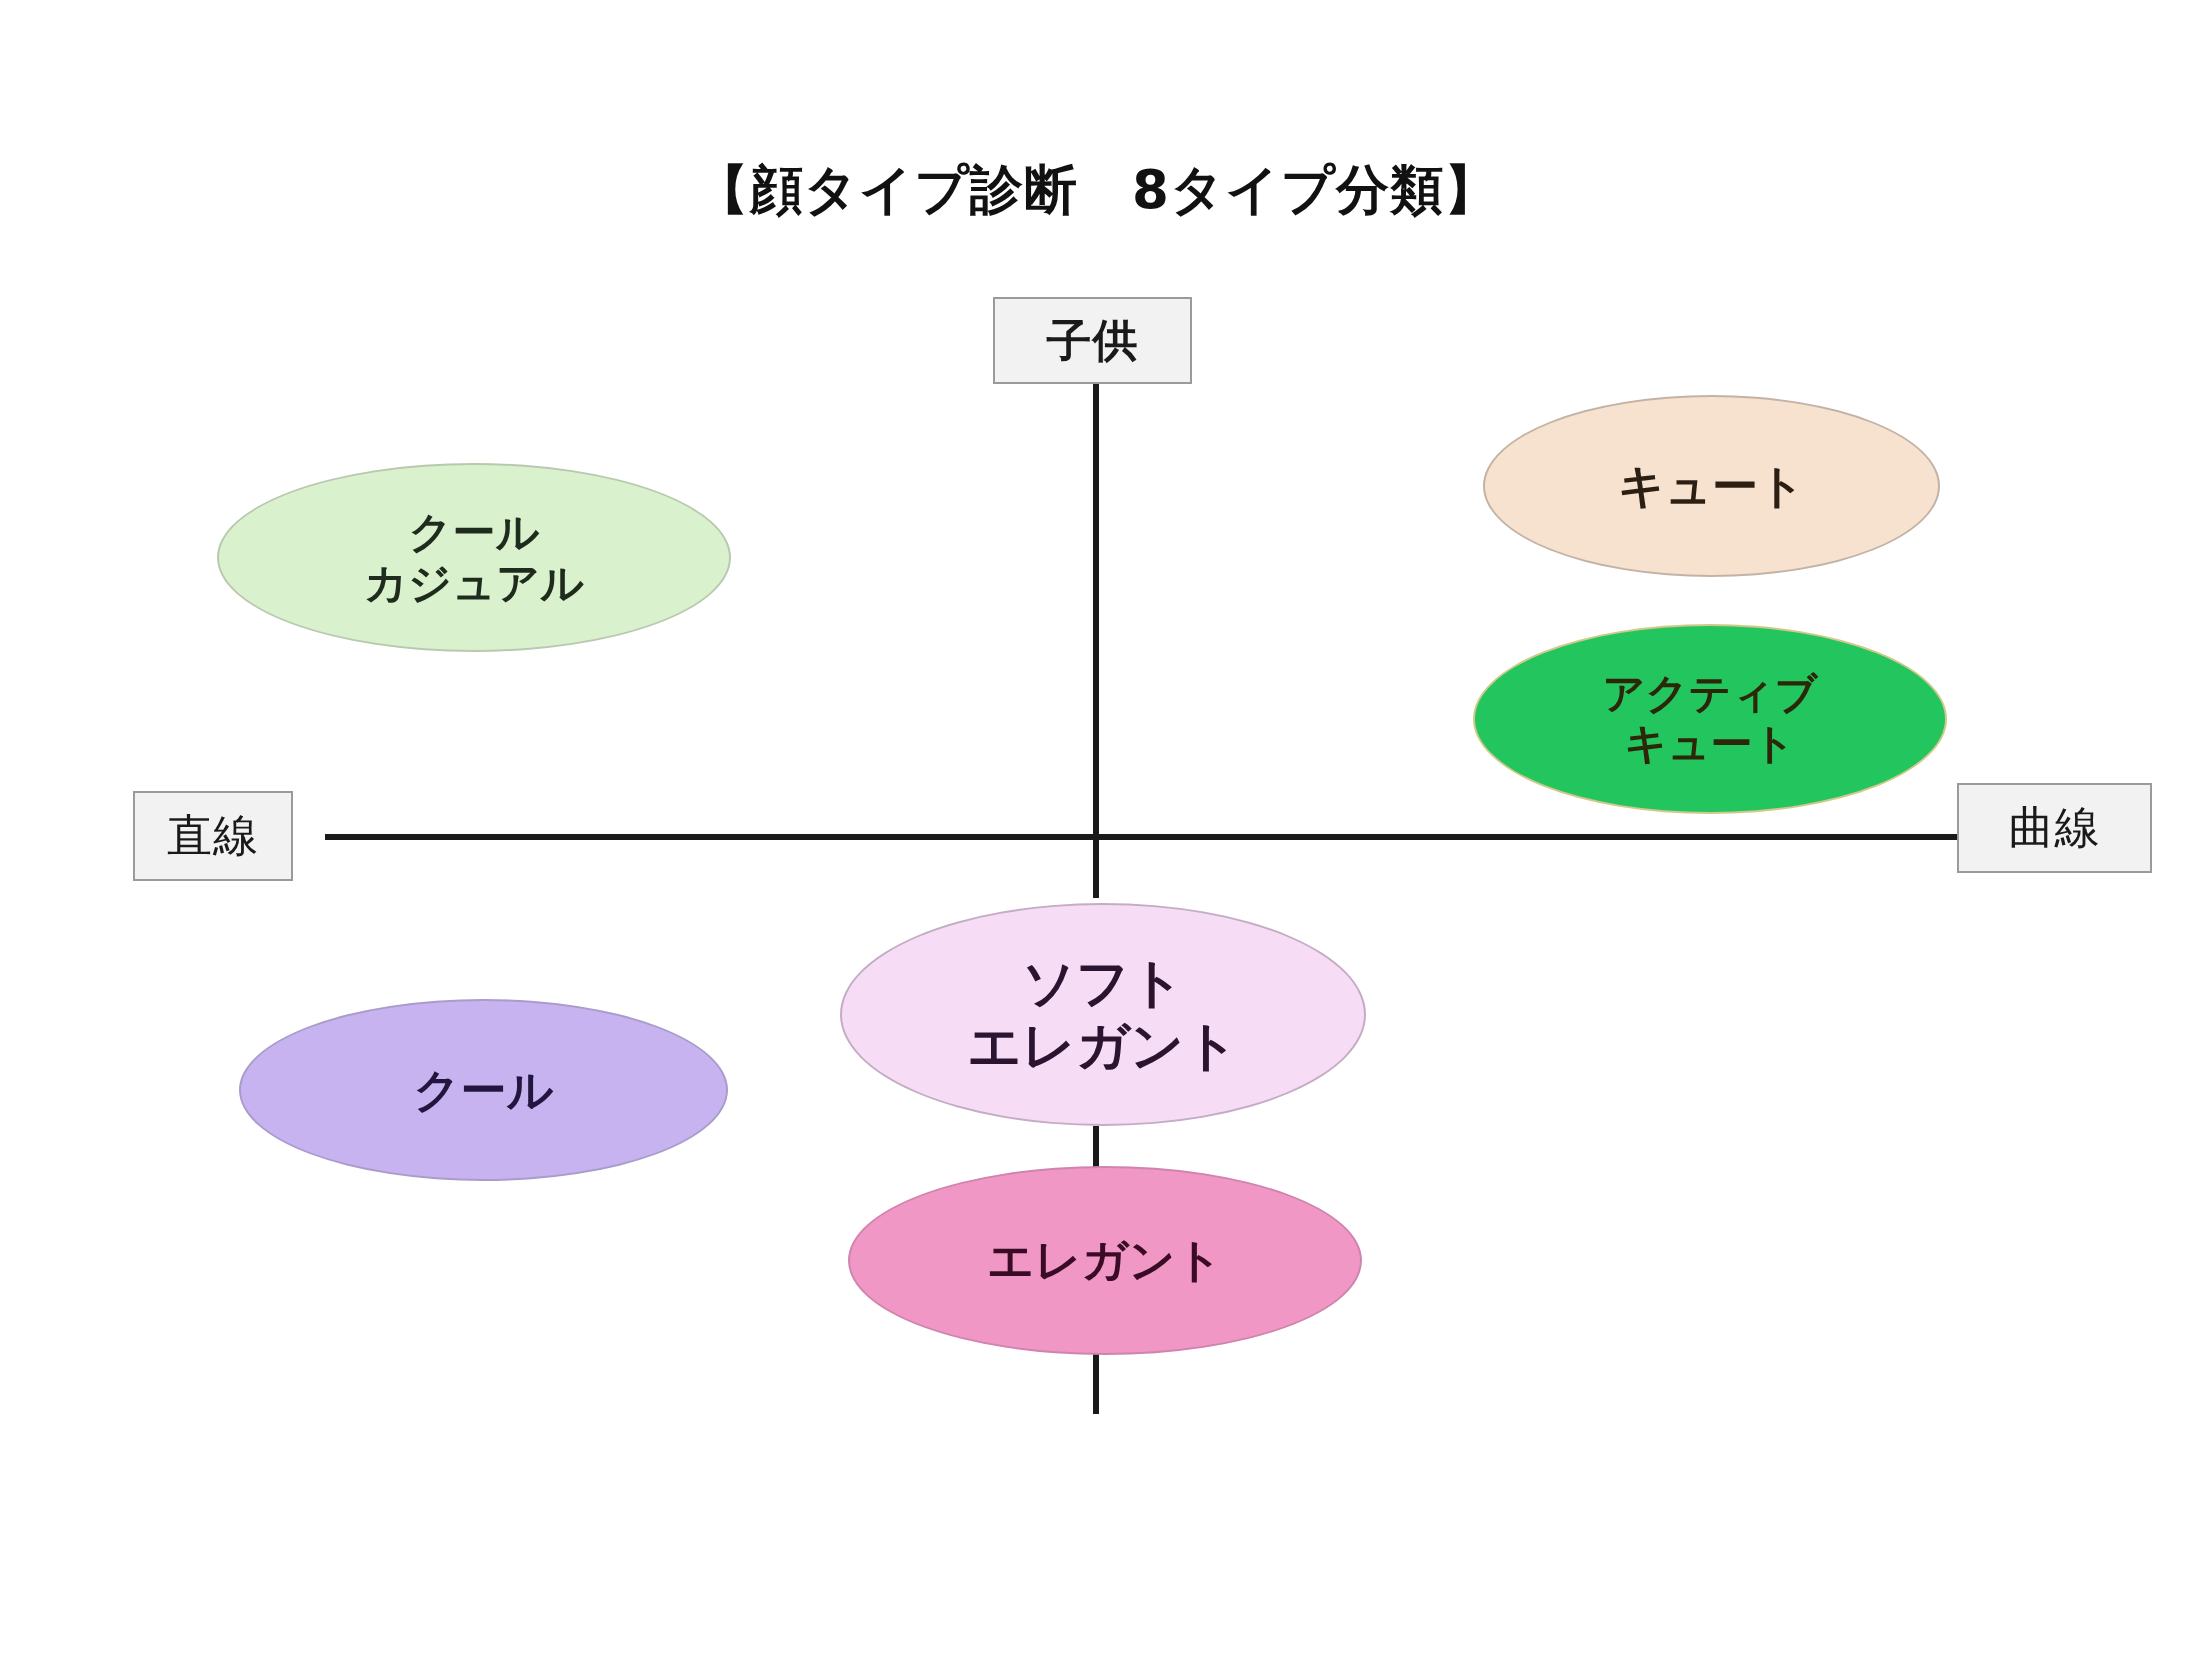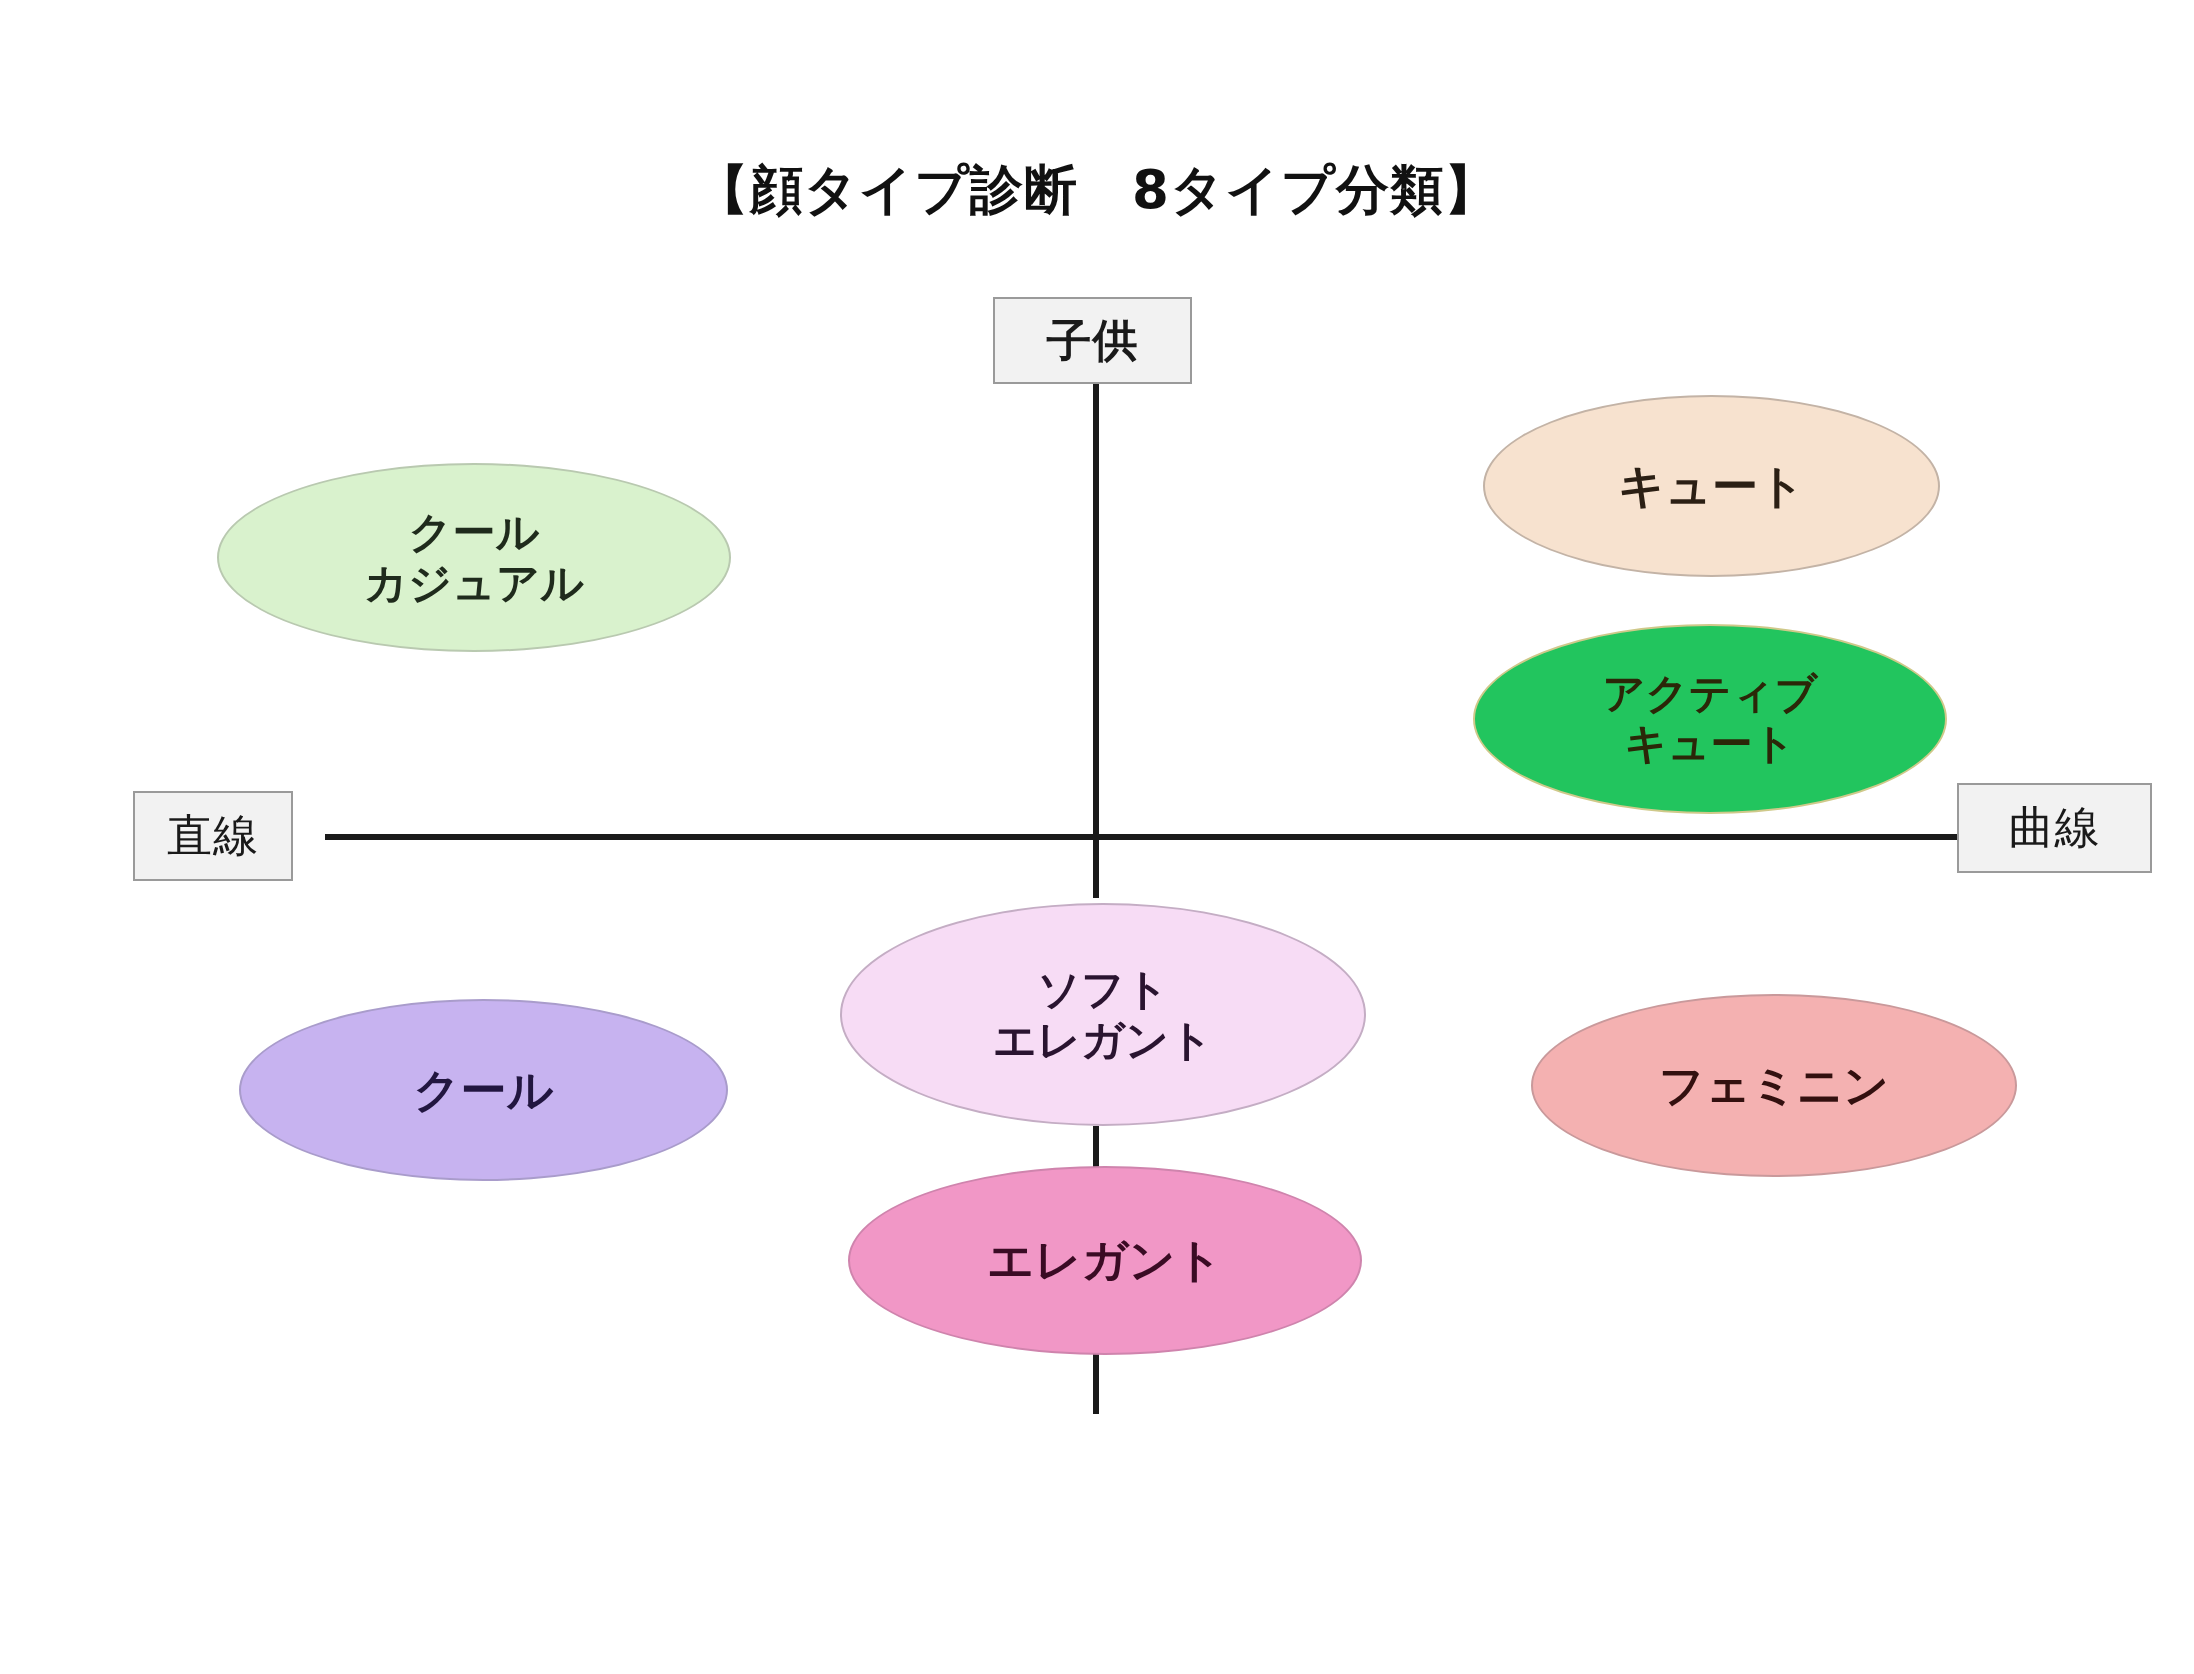--- a/index.html
+++ b/index.html
@@ -146,21 +146,21 @@
     border: 2.9px solid #a99ccb;
     color: #221640;
     font-size: 46px;
   }
   
   .b-softelegant {
     left: 840px; top: 903px; width: 526px; height: 223px;
     background: #f7dcf5;
     border: 2.9px solid #c4adc4;
     color: #2a1430;
-    font-size: 43px;
+    font-size: 53px;
   }
   
   .b-elegant {
     left: 848px; top: 1166px; width: 514px; height: 189px;
     background: #f197c6;
     border: 2.9px solid #cf84ad;
     color: #3a0b24;
     font-size: 46px;
   }
   
@@ -212,18 +212,15 @@
 
   <div class="bubble b-softelegant">
     <span class="line">ソフト</span>
     <span class="line">エレガント</span>
   </div>
 
   <div class="bubble b-elegant">
     <span class="line">エレガント</span>
   </div>
 
-  <div class="bubble b-feminine">
-    <span class="line">フェミニン</span>
-  </div>
 
 </div>
 
 
 </body></html>

